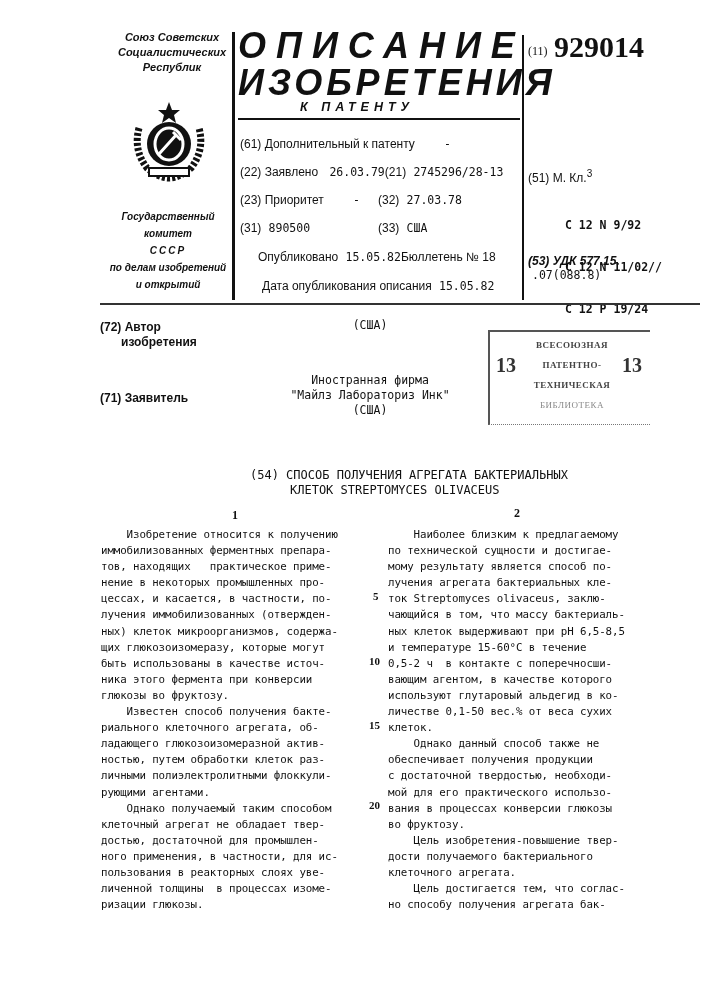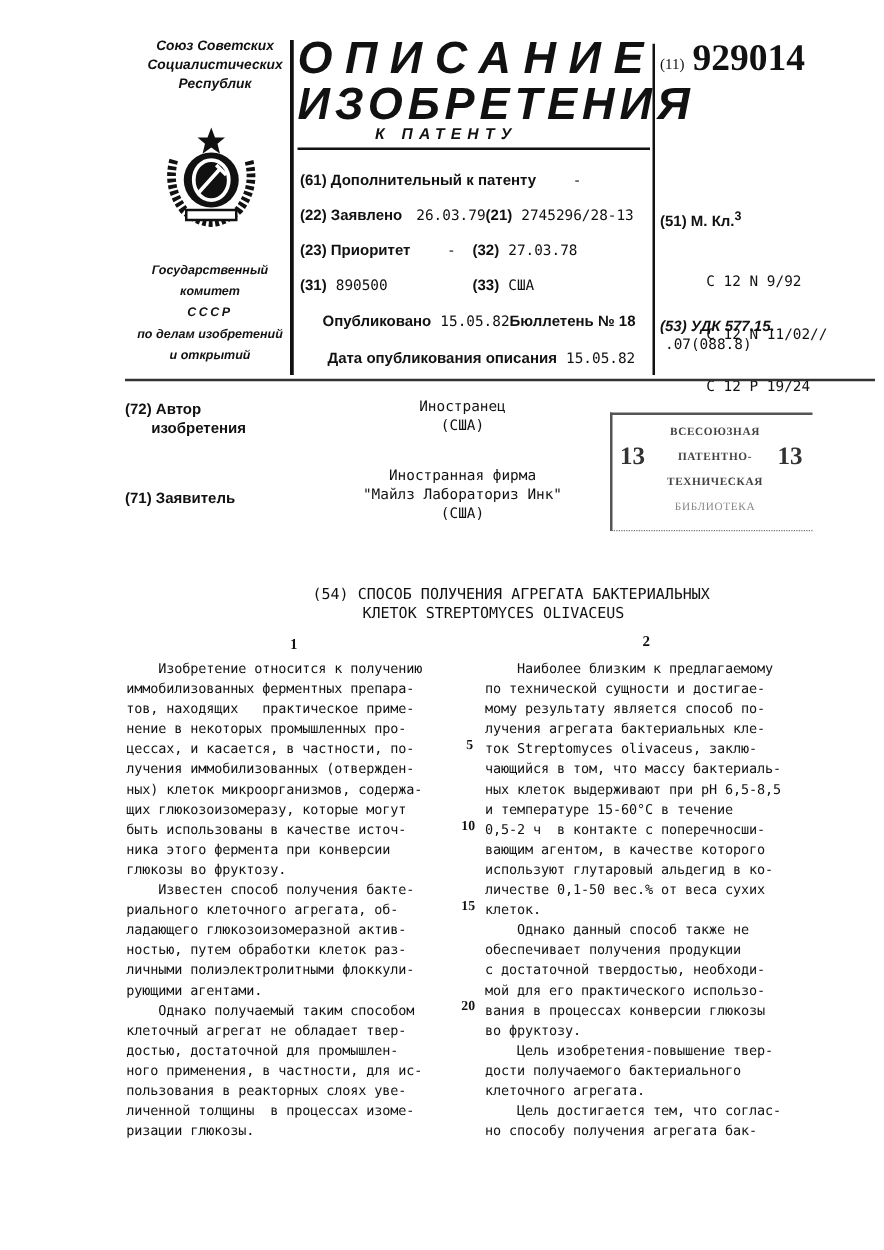--- a/index.html
+++ b/index.html
@@ -21,24 +21,24 @@
   .hline-title { left:238px; top:118px; width:282px; height:2px; background:#111; }
 
   .title1 { left:238px; top:26px; width:285px; font-size:36px; letter-spacing:10px; line-height:40px; }
   .title2 { left:238px; top:63px; width:285px; font-size:36px; letter-spacing:4px; line-height:40px; }
   .title3 { left:300px; top:100px; font-size:12.5px; letter-spacing:5px; }
 
   .patnum-code { left:528px; top:44px; font-size:12px; }
   .patnum { left:554px; top:30px; font-size:30px; font-weight:bold; }
 
   .field-row { font-size:12px; line-height:16px; white-space:nowrap; }
-  .field-row .lbl { font-family:"Liberation Sans", sans-serif; font-weight:bold; }
+  .field-row .lbl { font-family:"Liberation Sans", sans-serif; font-weight:normal; }
   .field-row .val { font-family:"DejaVu Sans Mono", monospace; font-size:11.5px; }
 
-  .classes { left:565px; top:190px; font-size:11.5px; line-height:14px; white-space:pre; }
+  .classes { left:565px; top:190px; font-size:11.5px; line-height:14px; white-space:pre;font-weight:bold; }
   .udk { left:528px; top:254px; font-size:12px; line-height:14px; }
 
   .party-lbl { font-family:"Liberation Sans", sans-serif; font-weight:bold; font-size:12px; line-height:15px; }
   .party-val { text-align:center; font-size:11.5px; line-height:15px; width:260px; }
 
   .stamp { left:488px; top:330px; width:160px; height:92px; border:2px solid #555; border-right:none; border-bottom:1px dotted #777;
            font-family:"Liberation Serif", serif; color:#444; }
   .stamp .num { position:absolute; top:22px; font-size:20px; font-weight:bold; color:#333; }
   .stamp .txt { position:absolute; left:32px; width:100px; text-align:center; font-size:9px; font-weight:bold; letter-spacing:0.5px; }
 
@@ -131,21 +131,20 @@
   <div class="mono" style="margin-left:4px; font-size:11.5px">.07(088.8)</div>
 </div>
 
 <div class="abs hline-top"></div>
 
 <div class="abs party-lbl" style="left:100px; top:320px;">
   <div>(72) Автор</div>
   <div style="margin-left:21px">изобретения</div>
 </div>
 <div class="abs party-val" style="left:240px; top:318px;">
-  <div>Иностранец</div>
   <div>(США)</div>
 </div>
 <div class="abs party-lbl" style="left:100px; top:391px;">(71) Заявитель</div>
 <div class="abs party-val" style="left:240px; top:373px;">
   <div>Иностранная фирма</div>
   <div>"Майлз Лабораториз Инк"</div>
   <div>(США)</div>
 </div>
 
 <div class="abs stamp">

